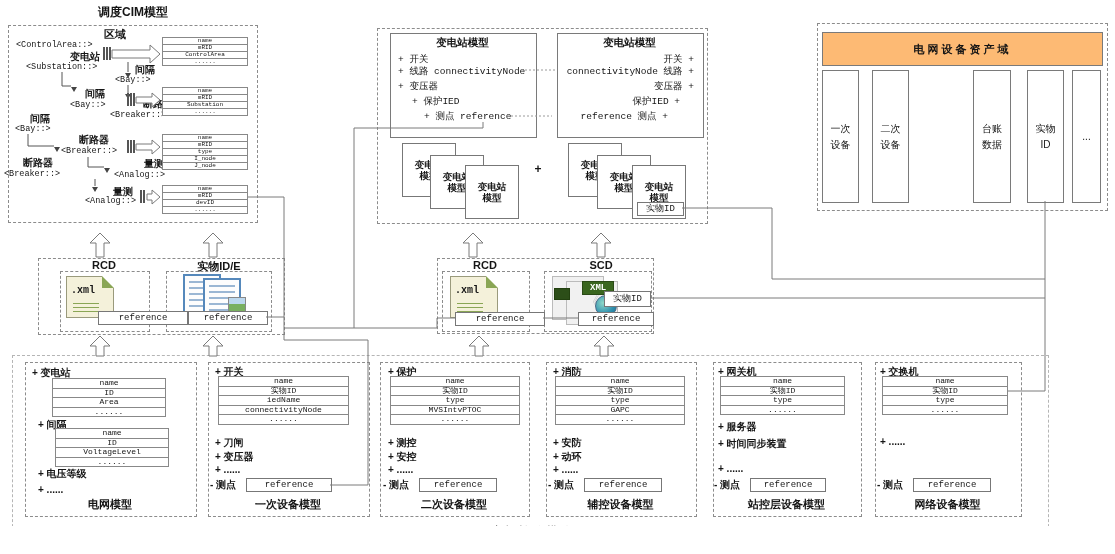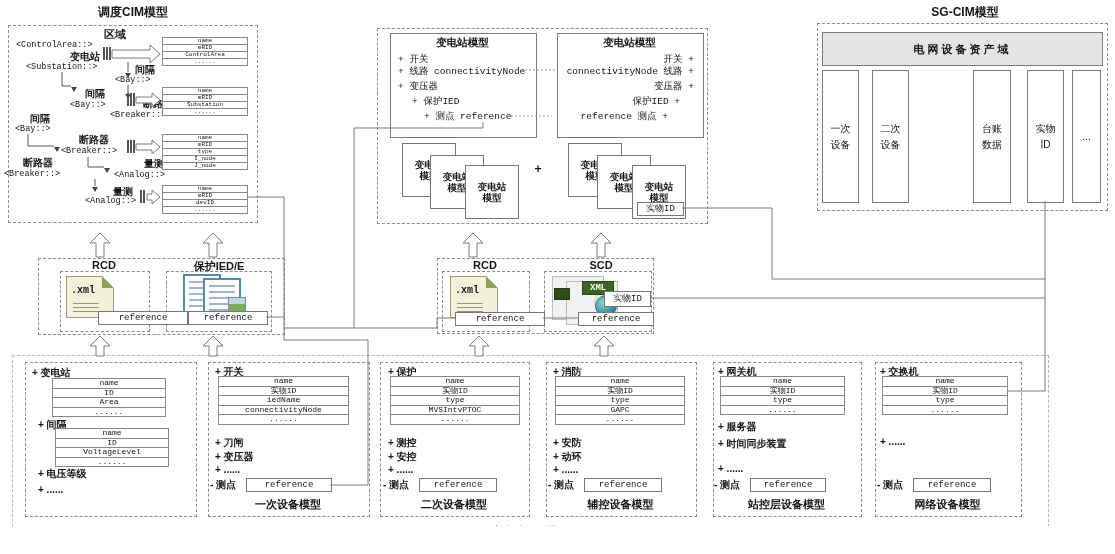--- a/index.html
+++ b/index.html
@@ -22,21 +22,21 @@
   .item{position:absolute;font-size:10px;font-weight:bold;white-space:nowrap}
   .refbox{position:absolute;border:1px solid #777;background:#fff;text-align:center;z-index:40;
           font-family:"Liberation Mono","DejaVu Sans Mono",monospace;font-size:9px;height:12px;line-height:12px}
   .sq{position:absolute;width:52px;height:52px;border:1px solid #777;background:#fff;display:flex;
       align-items:center;justify-content:center;text-align:center;font-size:9.5px;font-weight:bold;line-height:1.2}
   .sq span{display:inline-block;width:34px}
   .blabel{position:absolute;font-weight:bold;font-size:11px;text-align:center;white-space:nowrap}
   .col{position:absolute;border:1px solid #7a7a7a;background:#fff;display:flex;align-items:center;
        justify-content:center;text-align:center;font-size:10px;line-height:1.6}
   .col span{display:inline-block;width:22px}
-  .hdrbox{position:absolute;border:1px solid #7a7a7a;background:#e5e5e5;display:flex;align-items:center;
+  .hdrbox{position:absolute;border:1px solid #7a7a7a;background:#fdba74;display:flex;align-items:center;
           justify-content:center;font-size:11px;font-weight:bold;letter-spacing:3px}
   .xmlfile{position:absolute;width:46px;height:40px;background:#f4f1da;border:1px solid #9a9a7c;z-index:10}
   .fold{position:absolute;right:-1px;top:-1px;width:0;height:0;border-top:12px solid #fff;border-left:12px solid #8aa655}
   .xmltxt{position:absolute;left:4px;top:8px;font-weight:bold;font-size:10px;
           font-family:"Liberation Mono","DejaVu Sans Mono",monospace}
   .xlines{position:absolute;left:6px;bottom:4px;width:26px;height:10px;
           background:repeating-linear-gradient(#8aa655 0 1.5px,transparent 1.5px 4px)}
   .doc{position:absolute;background:#fdfdfd;border:2px solid #5588bb;z-index:10}
   .doclines{position:absolute;left:4px;top:5px;right:4px;bottom:5px;
             background:repeating-linear-gradient(#9bb7d4 0 2px,transparent 2px 6px)}
@@ -146,21 +146,20 @@
       <span>变电站模型</span>
     </div>
   <div class="sq" style="left:597px;top:155px">
       <span>变电站模型</span>
     </div>
   <div class="sq" style="left:632px;top:165px">
       <span>变电站模型</span>
     </div>
   <div class="refbox" style="left:637px;top:202px;width:45px;font-size:9px">实物ID</div>
 
-  <div class="ttl" style="left:865px;top:4px;width:200px">SG-CIM模型</div>
   <div class="dash" style="left:817px;top:23px;width:289px;height:186px"></div>
   <div class="hdrbox" style="left:822px;top:32px;width:279px;height:32px">电网设备资产域</div>
   <div class="col" style="left:872px;top:70px;width:35px;height:131px">
       <span>二次设备</span>
     </div>
   <div class="col" style="left:822px;top:70px;width:35px;height:131px">
       <span>一次设备</span>
     </div>
   <div class="col" style="left:973px;top:70px;width:36px;height:131px">
       <span>台账数据</span>
@@ -175,21 +174,21 @@
   <div class="dash" style="left:38px;top:258px;width:245px;height:75px"></div>
   <div class="sub" style="left:60px;top:259px;width:88px">RCD</div>
   <div class="dash" style="left:60px;top:271px;width:88px;height:59px"></div>
   <div class="xmlfile" style="left:66px;top:276px">
     <span class="fold"></span>
     <span class="xmltxt">.xml</span>
     <span class="xlines"></span>
   </div>
   <div class="refbox" style="left:98px;top:311px;width:88px">reference</div>
 
-  <div class="sub" style="left:168px;top:259px;width:102px">保护IED/E</div>
+  <div class="sub" style="left:168px;top:259px;width:102px">实物ID/E</div>
   <div class="dash" style="left:166px;top:271px;width:104px;height:59px"></div>
   <div class="doc" style="left:183px;top:274px;width:34px;height:40px">
       <span class="doclines"></span>
     </div>
   <div class="doc" style="left:203px;top:278px;width:34px;height:40px">
       <span class="doclines"></span>
     </div>
   <div class="pic" style="left:228px;top:297px;width:16px;height:13px"></div>
   <div class="refbox" style="left:188px;top:311px;width:78px">reference</div>
 
@@ -226,20 +225,21 @@
   </div>
   <div class="item" style="left:38px;top:418px">+ 间隔</div>
   <div class="mt b" style="left:55px;top:429px;width:114px">
     <div>name</div>
     <div>ID</div>
     <div>VoltageLevel</div>
     <div>......</div>
   </div>
   <div class="item" style="left:38px;top:467px">+ 电压等级</div>
   <div class="item" style="left:38px;top:484px">+ ......</div>
+  <div class="blabel" style="left:25px;top:497px;width:170px">电网模型</div>
 
   <div class="dash" style="left:208px;top:362px;width:160px;height:153px"></div>
   <div class="item" style="left:215px;top:365px">+ 开关</div>
   <div class="mt b" style="left:218px;top:377px;width:131px">
     <div>name</div>
     <div>实物ID</div>
     <div>iedName</div>
     <div>connectivityNode</div>
     <div>......</div>
   </div>

